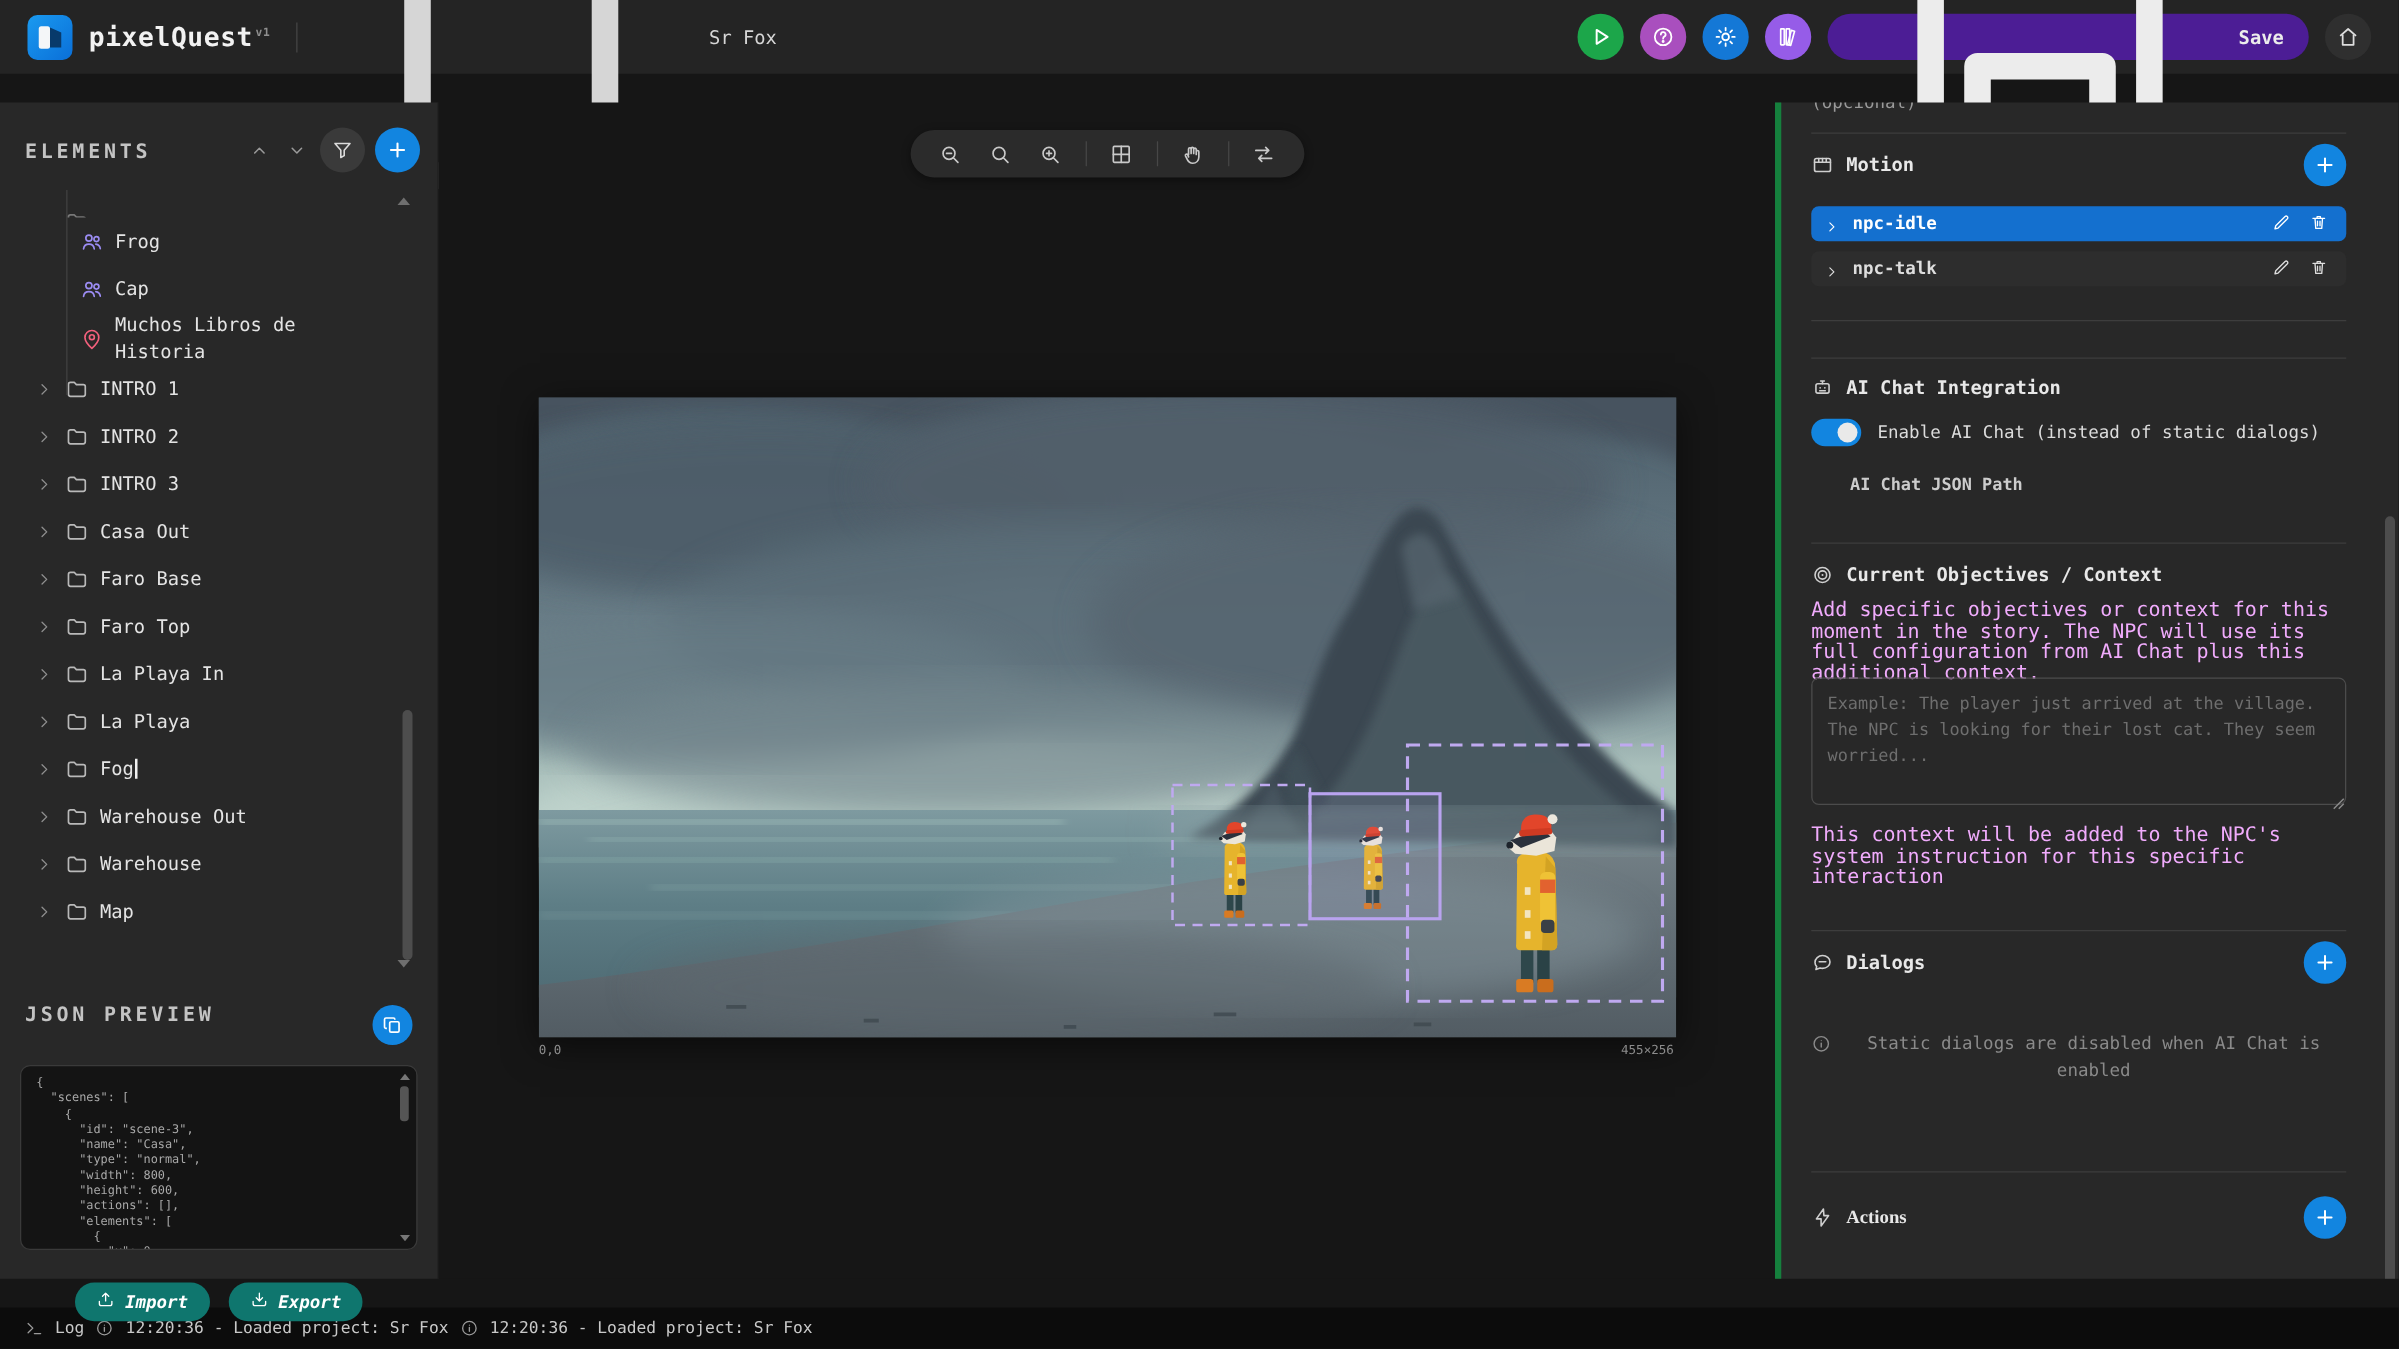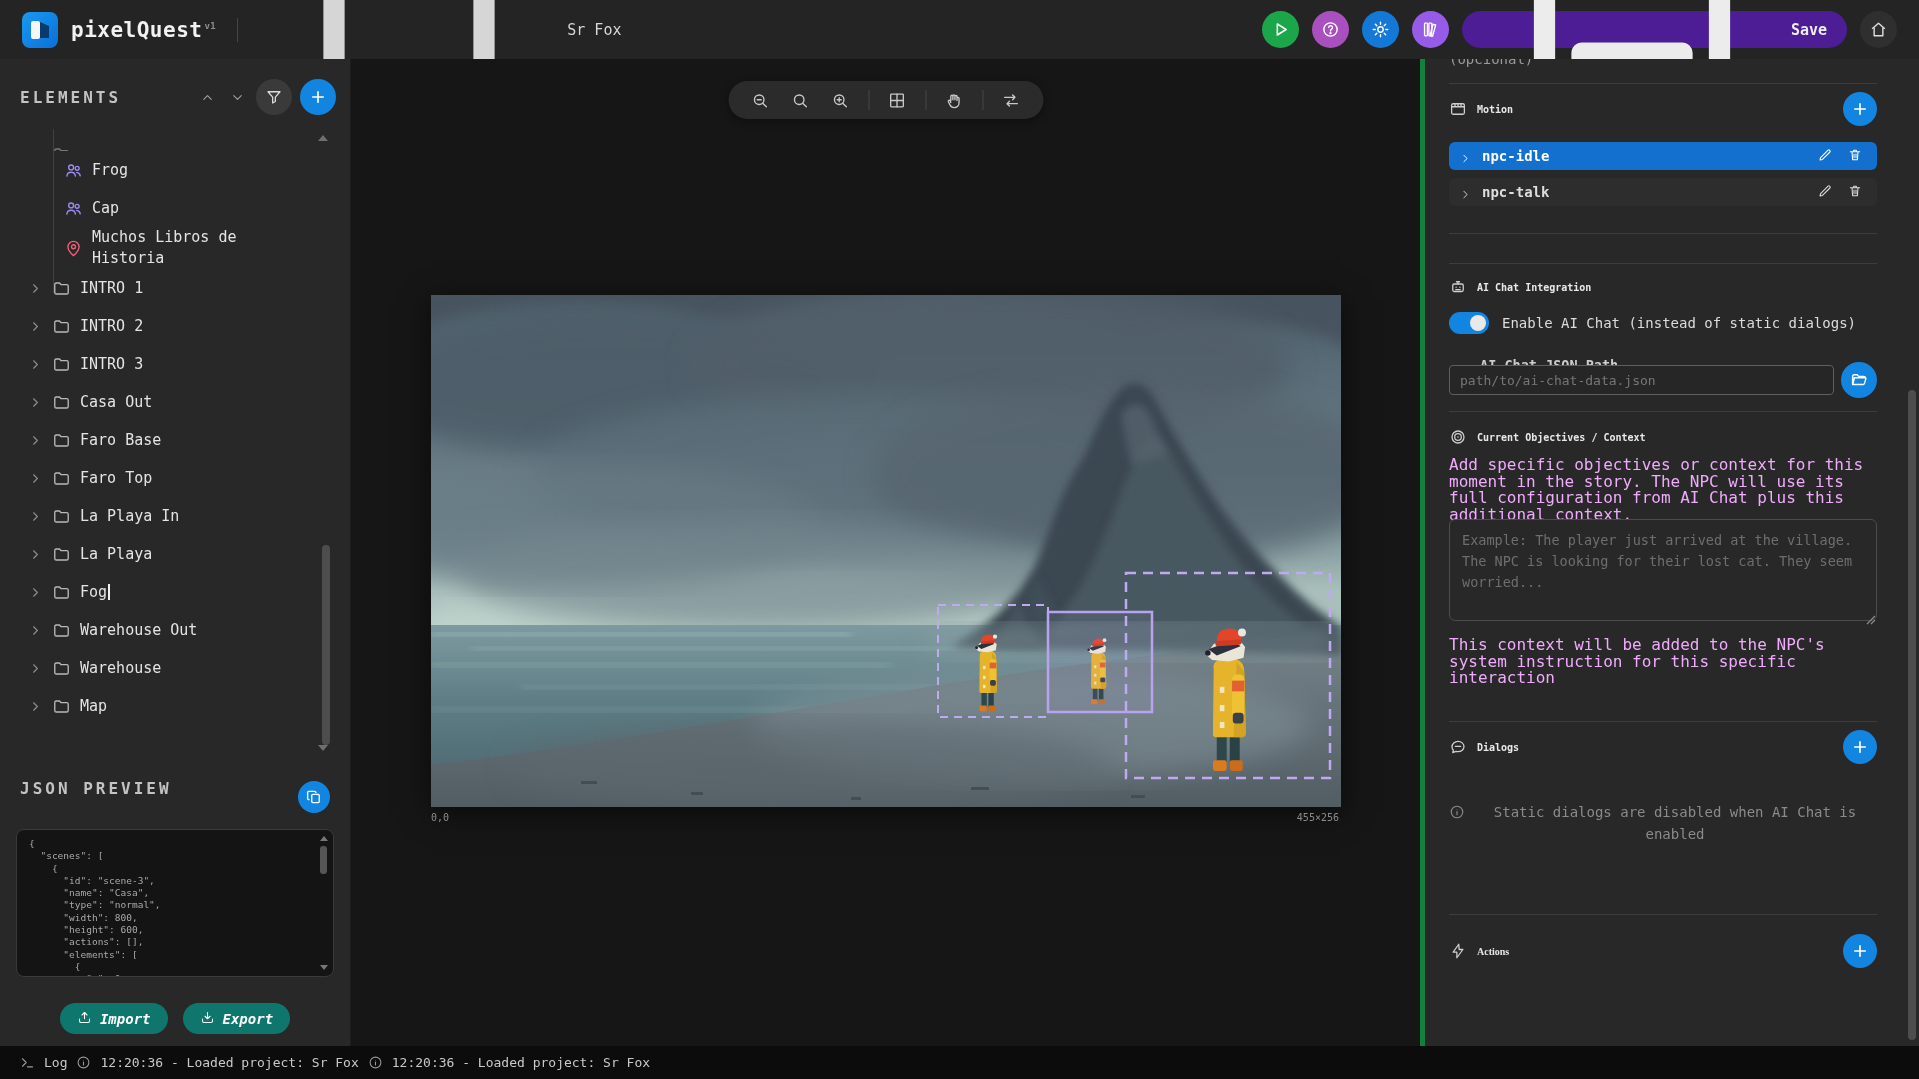--- a/index.html
+++ b/index.html
@@ -1,18 +1,18 @@
 <!DOCTYPE html>
 <html><head>
 <meta charset="utf-8">
 <style>
   * { margin:0; padding:0; box-sizing:border-box; }
   html,body { width:1919px; height:1079px; overflow:hidden; background:#161616;
     font-family:"DejaVu Sans Mono","Liberation Mono",monospace; color:#e3e3e3; }
-  .page { position:relative; width:1919px; height:1079px; display:flex; flex-direction:column; }
+  .page { position:relative; width:1919px; height:1079px; display:flex; flex-direction:column;gap:23px; }
 
   
   header { height:59px; background:#242424; display:flex; align-items:center;
     justify-content:space-between; padding:0 22px; flex:0 0 auto; }
   .hleft { display:flex; align-items:center; gap:13px; }
   .logo { width:36px; height:36px; border-radius:8px; background:linear-gradient(135deg,#1a9af0,#0a6fd8);
     display:flex; align-items:center; justify-content:center; }
   .logo svg { width:26px; height:26px; }
   .app-name { font-size:21px; font-weight:bold; color:#f2f2f2; letter-spacing:.5px; }
   .app-name sup { font-size:9px; color:#8f8f8f; margin-left:2px; }
@@ -104,21 +104,21 @@
   .stage-lbl { position:absolute; top:753px; font-size:10px; color:#8c8c8c; }
   .stage-lbl.origin { left:80px; } .stage-lbl.size { right:81px; }
 
   
   .right { width:499px; flex:0 0 auto; background:#282828; border-left:5px solid #15803d;
     position:relative; overflow:hidden; }
   .rp { position:absolute; left:24px; right:42px; }
   .hr { position:absolute; left:24px; right:42px; height:1px; background:#3d3d3d; }
   .sec-head { display:flex; align-items:center; gap:10px; height:36px; }
   .sec-head .icon { width:18px; height:18px; color:#cfcfcf; }
-  .sec-title { font-size:10px; font-weight:bold; color:#e8e8e8; }
+  .sec-title { font-size:15px; font-weight:bold; color:#e8e8e8; }
   .sec-head .add { margin-left:auto; width:34px; height:34px; }
   .dim-label { color:#9a9a9a; font-size:14px; }
 
   .motion-row { display:flex; align-items:center; gap:10px; height:28px; border-radius:6px;
     padding:0 12px 0 10px; margin-bottom:8px; cursor:pointer; background:#2d2d2d; color:#dedede; }
   .motion-row.selected { background:#1470cf; color:#fff; }
   .motion-row .icon.chev { width:13px; height:13px; color:currentColor; }
   .motion-row .mname { font-size:14px; font-weight:bold; }
   .motion-row .spacer { flex:1; }
   .mini-icon-btn { width:20px; height:20px; border:none; background:transparent;
@@ -650,29 +650,20 @@
         <span class="icon"><svg viewBox="0 0 24 24">
               <rect x="5" y="8" width="14" height="10" rx="2"></rect>
               <path d="M12 8V5M10 5h4M9 15.5h6"></path>
               <circle cx="9.5" cy="12.3" r=".9" fill="currentColor" stroke="none"></circle>
               <circle cx="14.5" cy="12.3" r=".9" fill="currentColor" stroke="none"></circle>
             </svg></span>
         <span class="sec-title">AI Chat Integration</span>
       </div>
 
       <div class="rp field-label" style="top:298px;margin-left:31px;">AI Chat JSON Path</div>
-      <div class="rp" style="top:306px;">
-        <input class="path-input" type="text" placeholder="path/to/ai-chat-data.json" style="">
-        <button class="round-btn accent folder-btn">
-          <svg viewBox="0 0 24 24" fill="none" stroke="#fff" stroke-width="1.8" stroke-linejoin="round">
-              <path d="M3.5 7a2 2 0 0 1 2-2h4l2 2.2h7a2 2 0 0 1 2 2V9H6l-2.5 9z"></path>
-              <path d="M3.5 7v9.5A1.5 1.5 0 0 0 5 18h12.4a2 2 0 0 0 1.9-1.5L21.5 9"></path>
-            </svg>
-        </button>
-      </div>
 
       <div class="hr" style="top:352px;"></div>
 
       <div class="rp sec-head" style="top:364px; height:28px;">
         <span class="icon"><svg viewBox="0 0 24 24">
               <circle cx="12" cy="12" r="8"></circle>
               <circle cx="12" cy="12" r="4.4"></circle>
               <circle cx="12" cy="12" r="1.1" fill="currentColor" stroke="none"></circle>
             </svg></span>
         <span class="sec-title">Current Objectives / Context</span>

